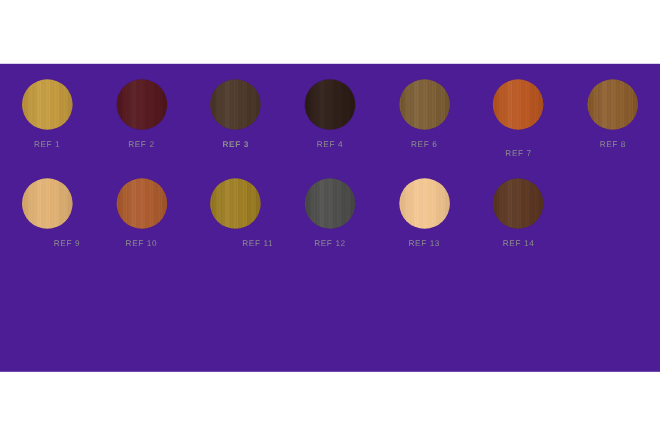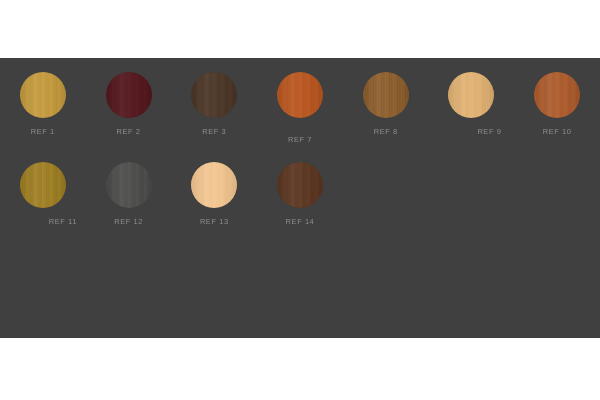--- a/index.html
+++ b/index.html
@@ -97,33 +97,41 @@
     letter-spacing: 0.55px;
     color: #8d8d8d;
     text-transform: uppercase;
     font-family: "Liberation Sans", sans-serif;
     white-space: nowrap;
   }
 </style>
 </head>
 <body style="background: rgb(255, 255, 255);">
 
-<div id="board" style="background: #404040; text-align: right;">
+<div id="board" style="background: #4c1d95; text-align: right;">
   <div id="swatch-grid">
       <div class="swatch-cell">
         <div class="swatch-disc" style="background: rgb(194, 152, 60);"></div>
         <div class="swatch-label" style="color: rgb(141, 141, 141);">REF 1</div>
       </div>
       <div class="swatch-cell">
         <div class="swatch-disc" style="background: rgb(82, 22, 28);"></div>
         <div class="swatch-label" style="color: rgb(141, 141, 141);">REF 2</div>
       </div>
       <div class="swatch-cell">
         <div class="swatch-disc" style="background: rgb(74, 53, 38);"></div>
-        <div class="swatch-label" style="color: rgb(141, 141, 141);">REF 3</div>
+        <div class="swatch-label" style="color: rgb(141, 141, 141); font-weight: bold;">REF 3</div>
+      </div>
+      <div class="swatch-cell">
+        <div class="swatch-disc" style="background: rgb(43, 26, 20);"></div>
+        <div class="swatch-label" style="color: rgb(141, 141, 141);">REF 4</div>
+      </div>
+      <div class="swatch-cell">
+        <div class="swatch-disc" style="background: rgb(122, 92, 51);"></div>
+        <div class="swatch-label" style="color: rgb(141, 141, 141);">REF 6</div>
       </div>
       <div class="swatch-cell">
         <div class="swatch-disc" style="background: rgb(184, 85, 31);"></div>
         <div class="swatch-label" style="color: rgb(141, 141, 141); margin-top: 17px;">REF 7</div>
       </div>
       <div class="swatch-cell">
         <div class="swatch-disc" style="background: rgb(138, 92, 44);"></div>
         <div class="swatch-label" style="color: rgb(141, 141, 141);">REF 8</div>
       </div>
       <div class="swatch-cell">

